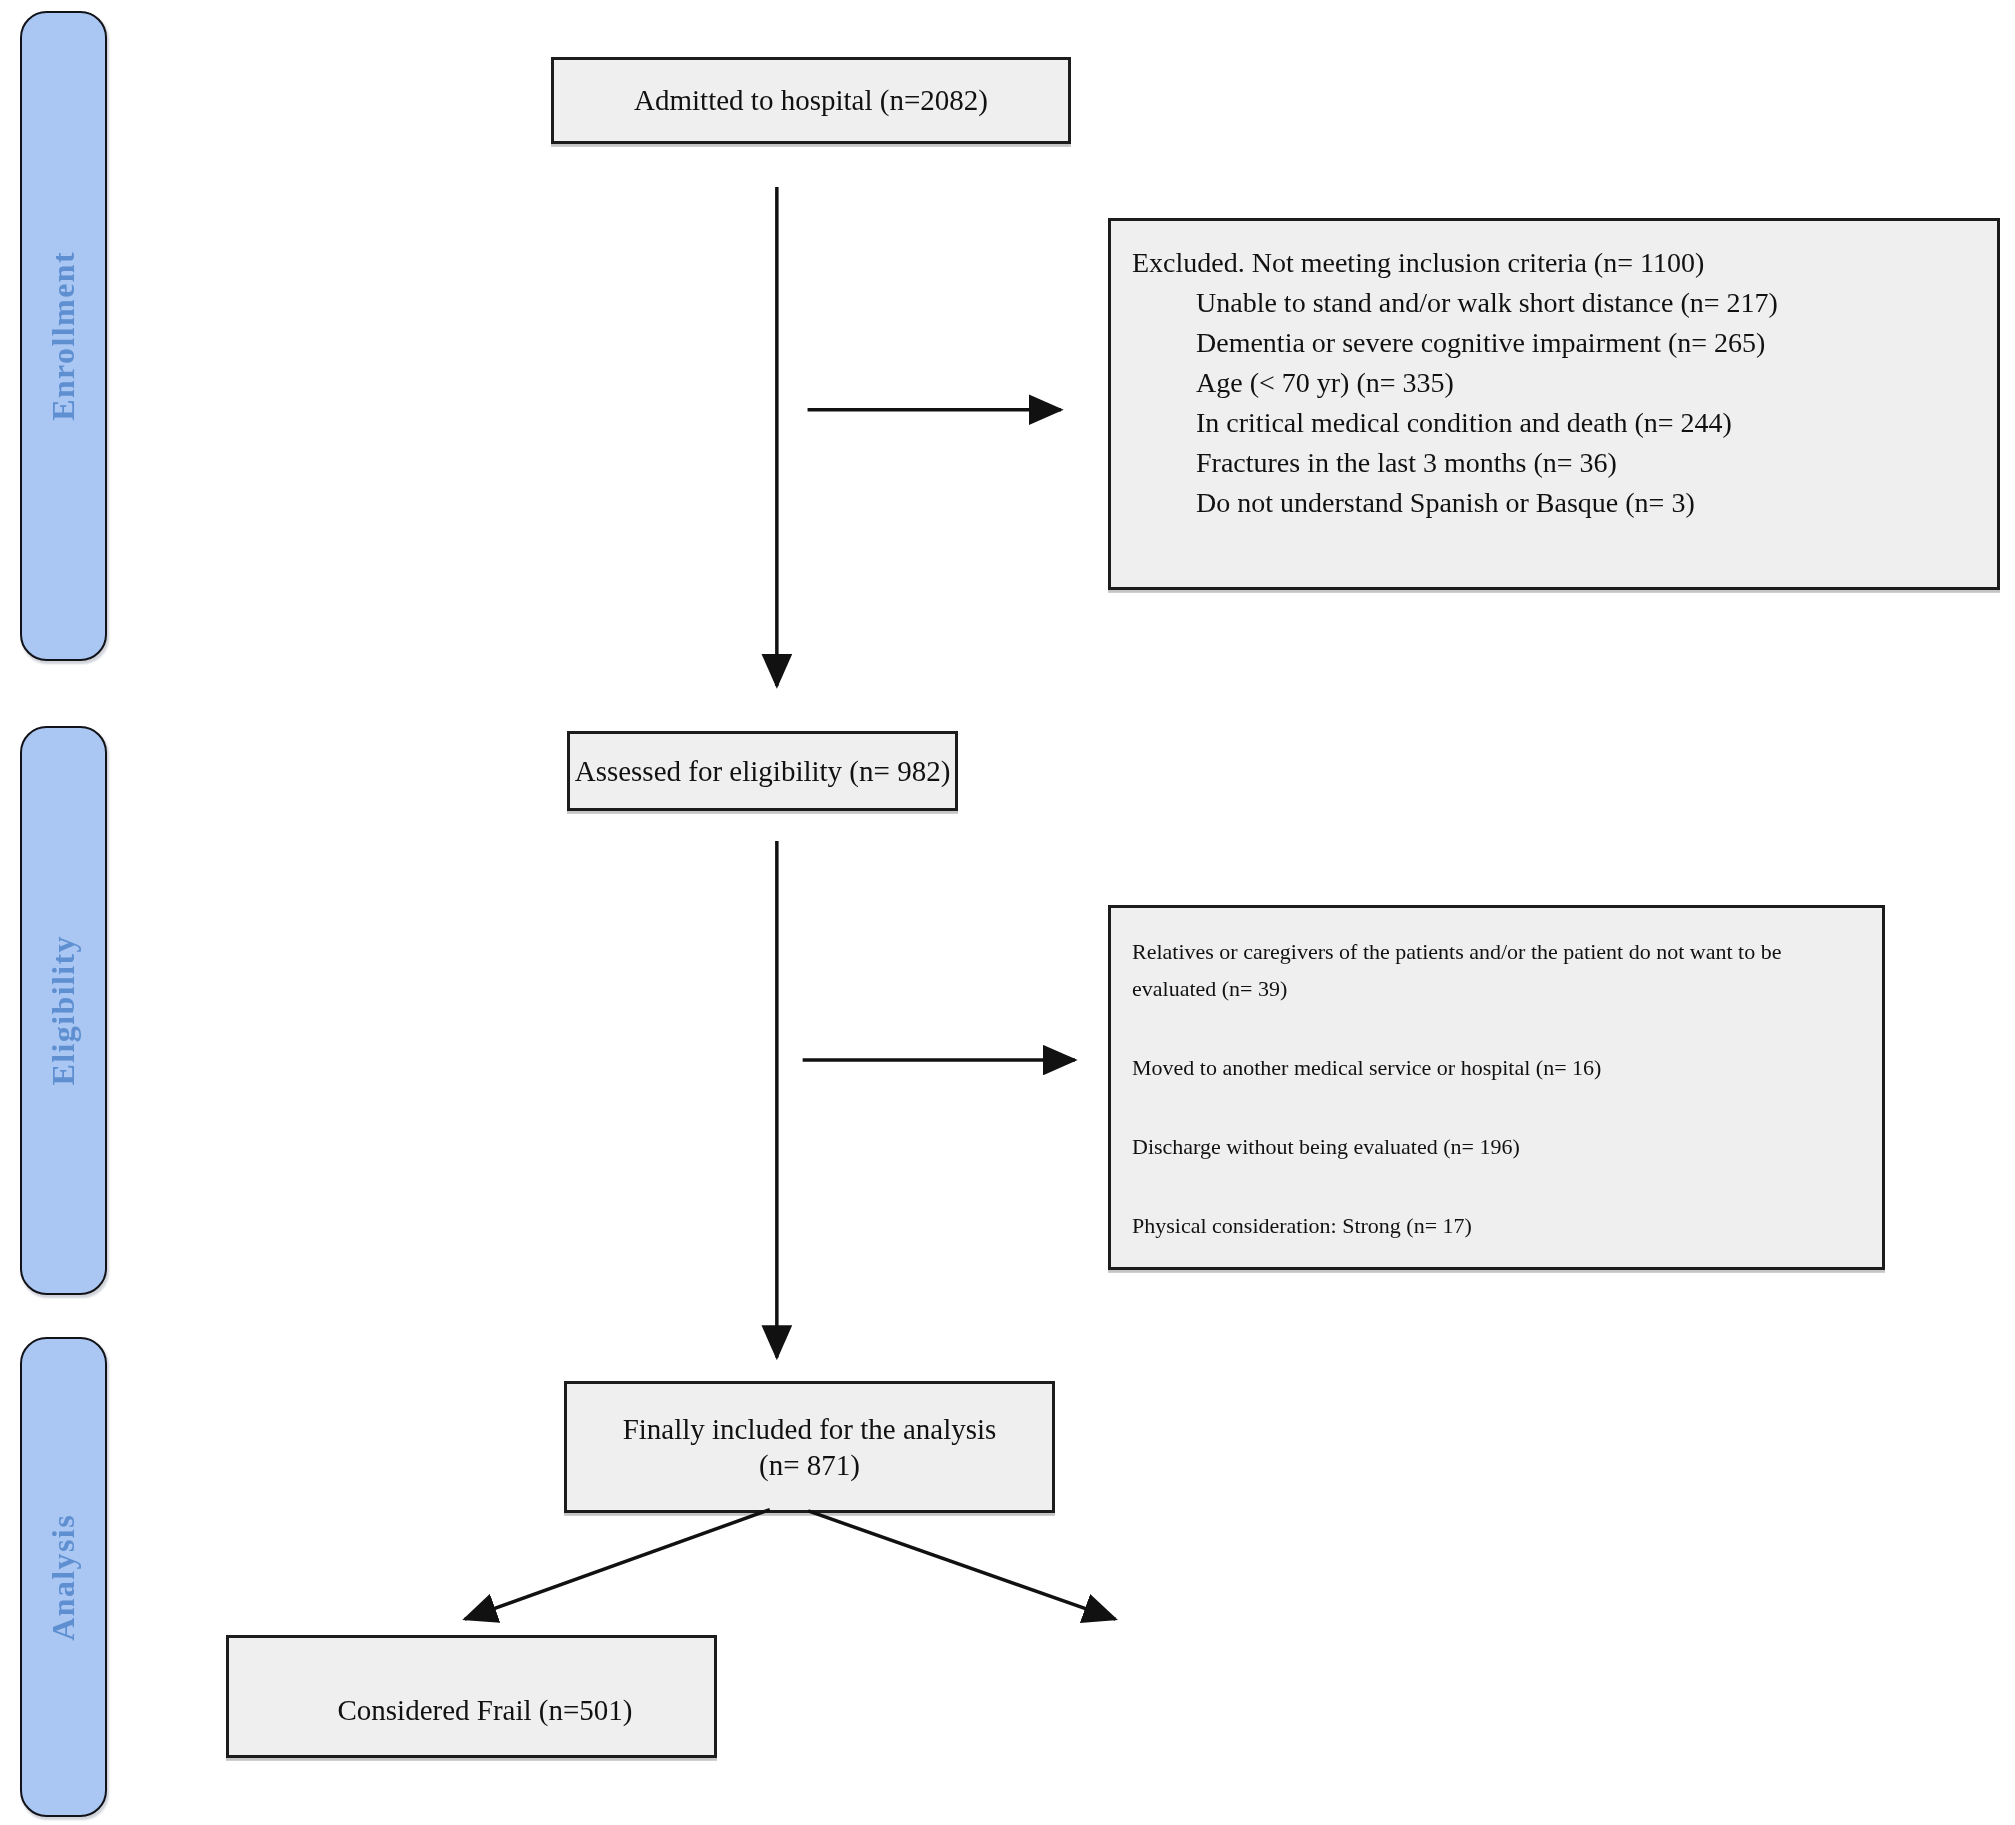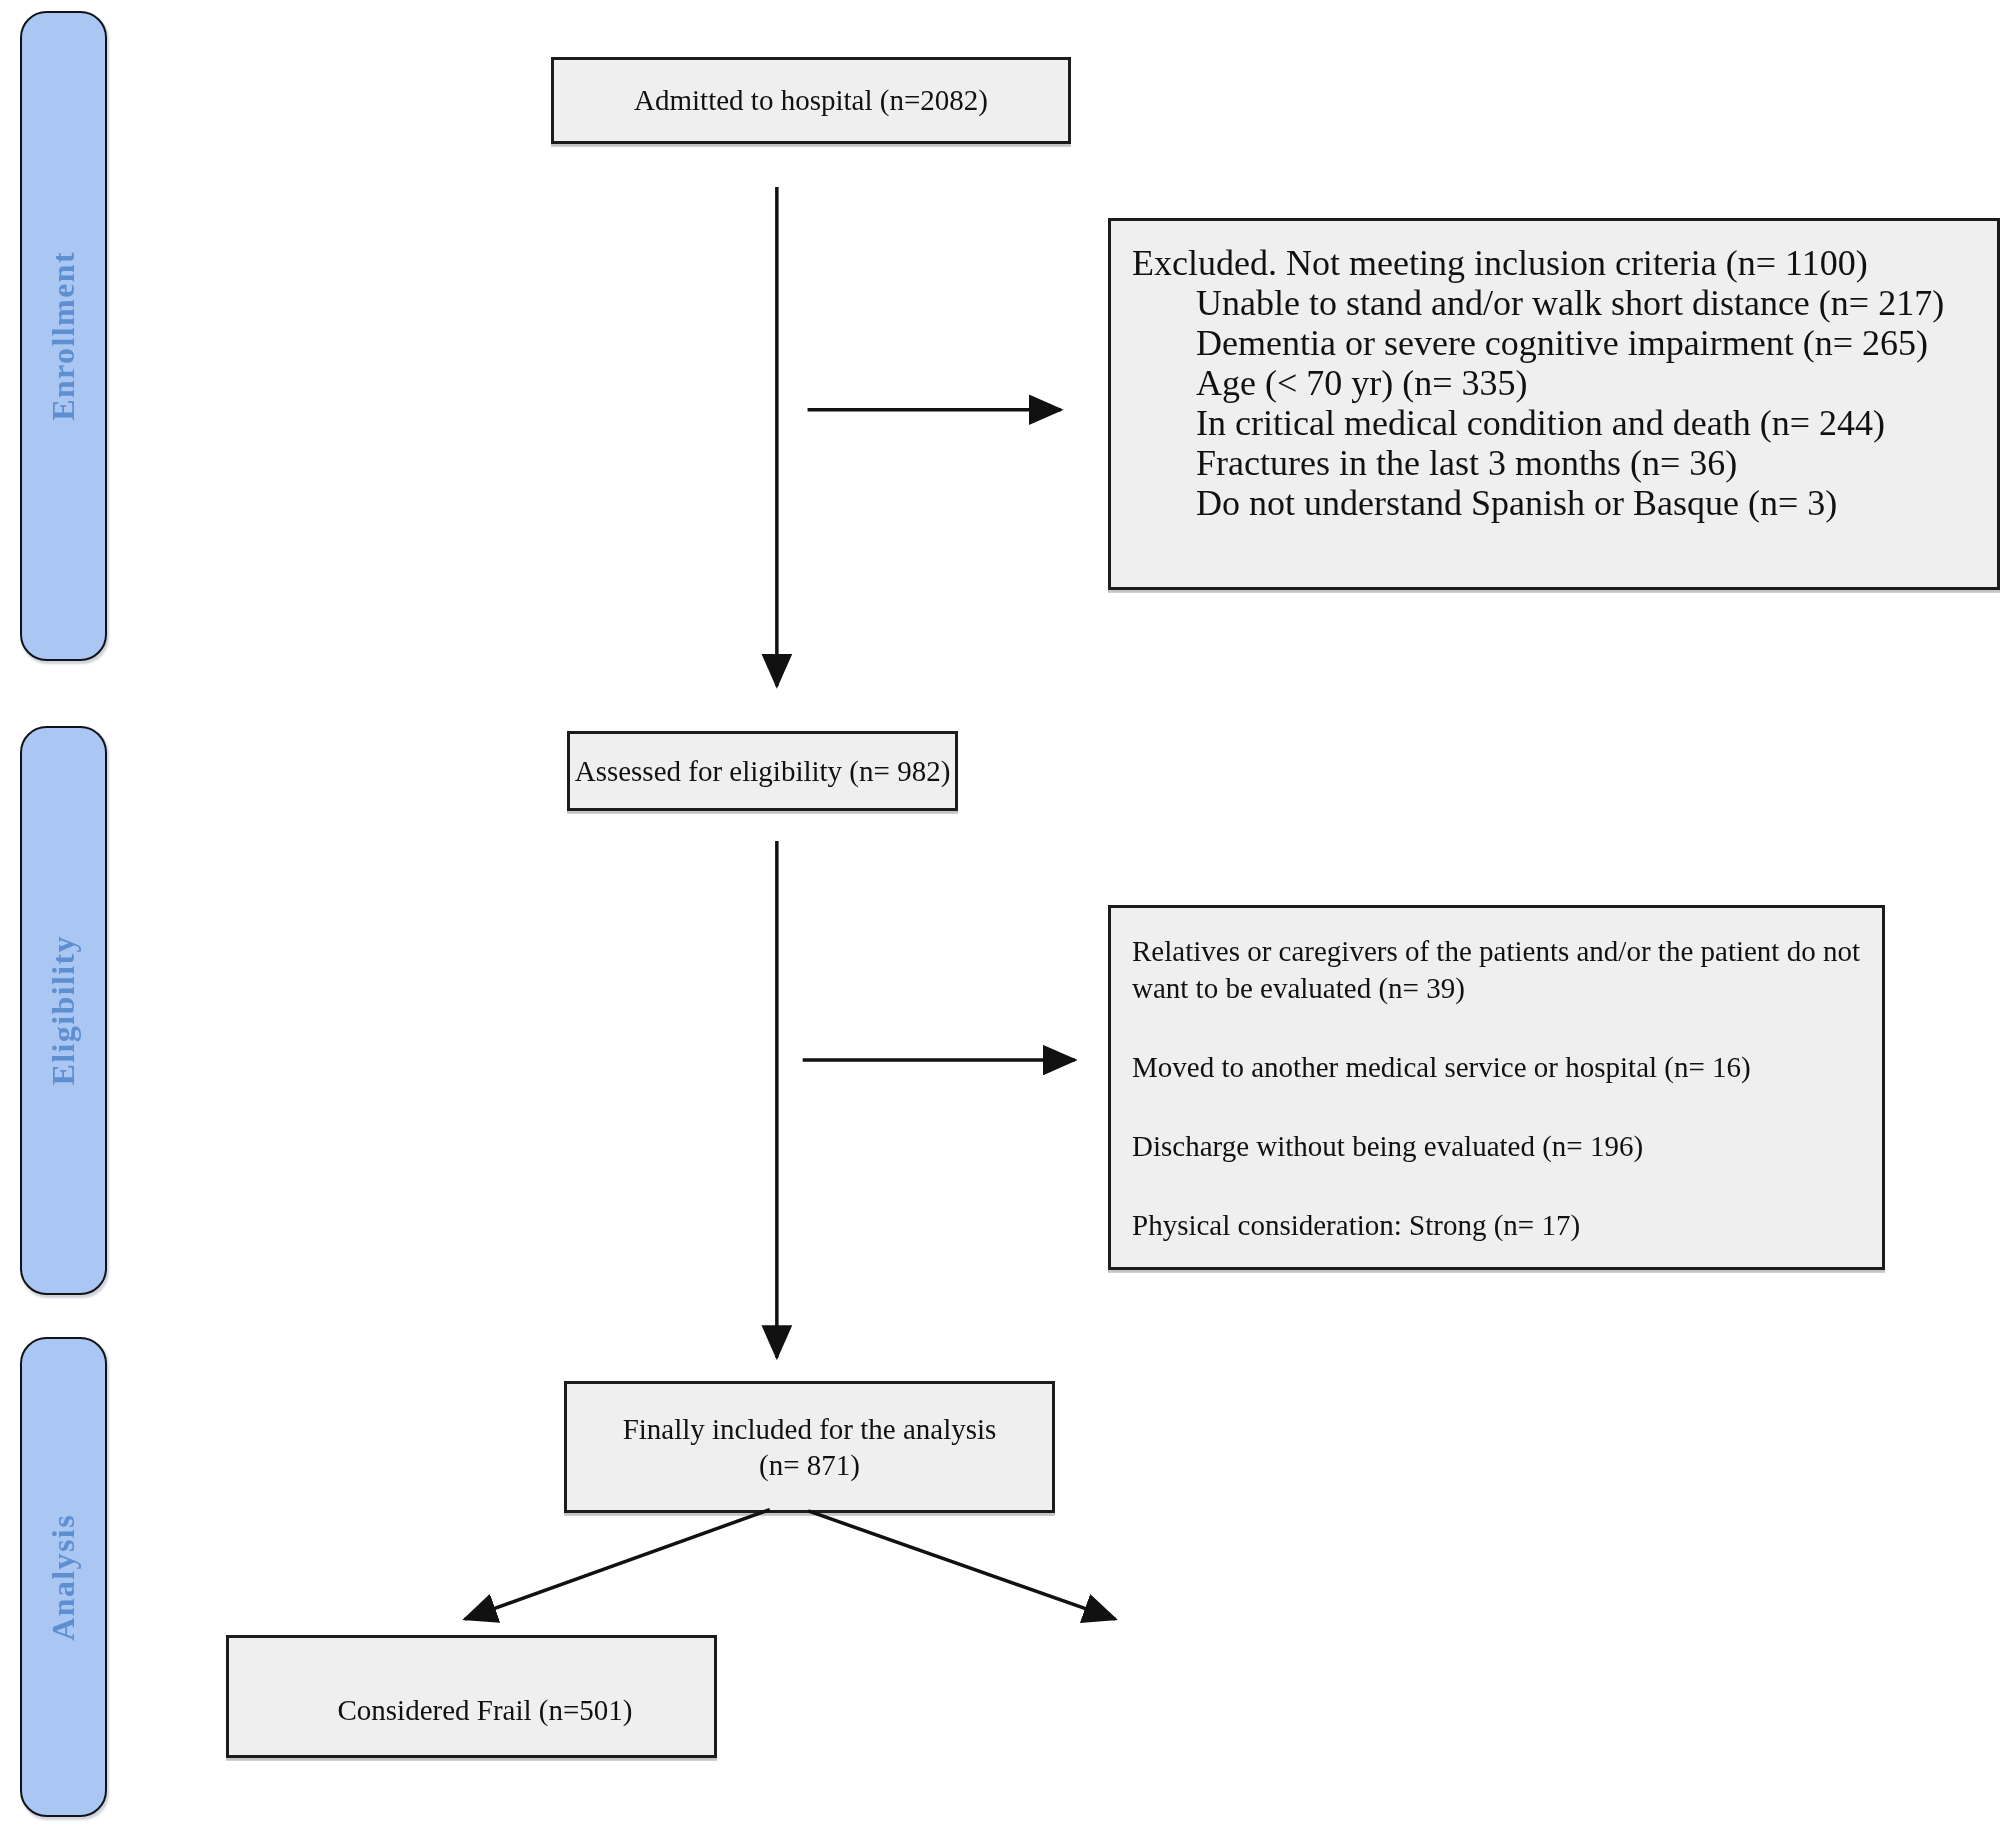--- a/index.html
+++ b/index.html
@@ -62,26 +62,26 @@
   }
   .box-admitted  { left: 551px;  top: 57px;   width: 520px;  height: 87px; }
   .box-assessed  { left: 567px;  top: 731px; width: 391px;  height: 80px; }
   .box-final     { left: 564px;  top: 1381px; width: 491px;  height: 132px; }
   .box-frail     { left: 226px;  top: 1635px; width: 491px;  height: 123px;
                    justify-content: flex-start; padding-top: 26.5px; padding-left: 27px; }
   .box-prefrail  { left: 927px; top: 1635px; width: 491px;  height: 123px;
                    justify-content: flex-start; padding-top: 26.5px; }
 
   .box-excluded1 { left: 1108px; top: 218px;  width: 892px; height: 372px;
-                   padding: 22px 19.5px 0 21px; font-size: 36px; }
+                   padding: 22px 19.5px 0 21px; font-size: 28px; }
   .box-excluded1 .ex-title { line-height: 40px; }
   .box-excluded1 .ex-item  { line-height: 40px; margin-left: 64px; }
 
   .box-excluded2 { left: 1108px; top: 905px; width: 777px; height: 365px;
-                   padding: 25px 19.5px 0 21px; font-size: 29px; }
+                   padding: 25px 19.5px 0 21px; font-size: 22px; }
   .box-excluded2 .ex-par { line-height: 37px; margin: 0 0 42px 0; }
 
   svg.arrows {
     position: absolute;
     left: 0;
     top: 0;
     pointer-events: none;
   }
   svg.arrows line { stroke: #111111; stroke-width: 5; }
   svg.arrows path.head { fill: #111111; }

